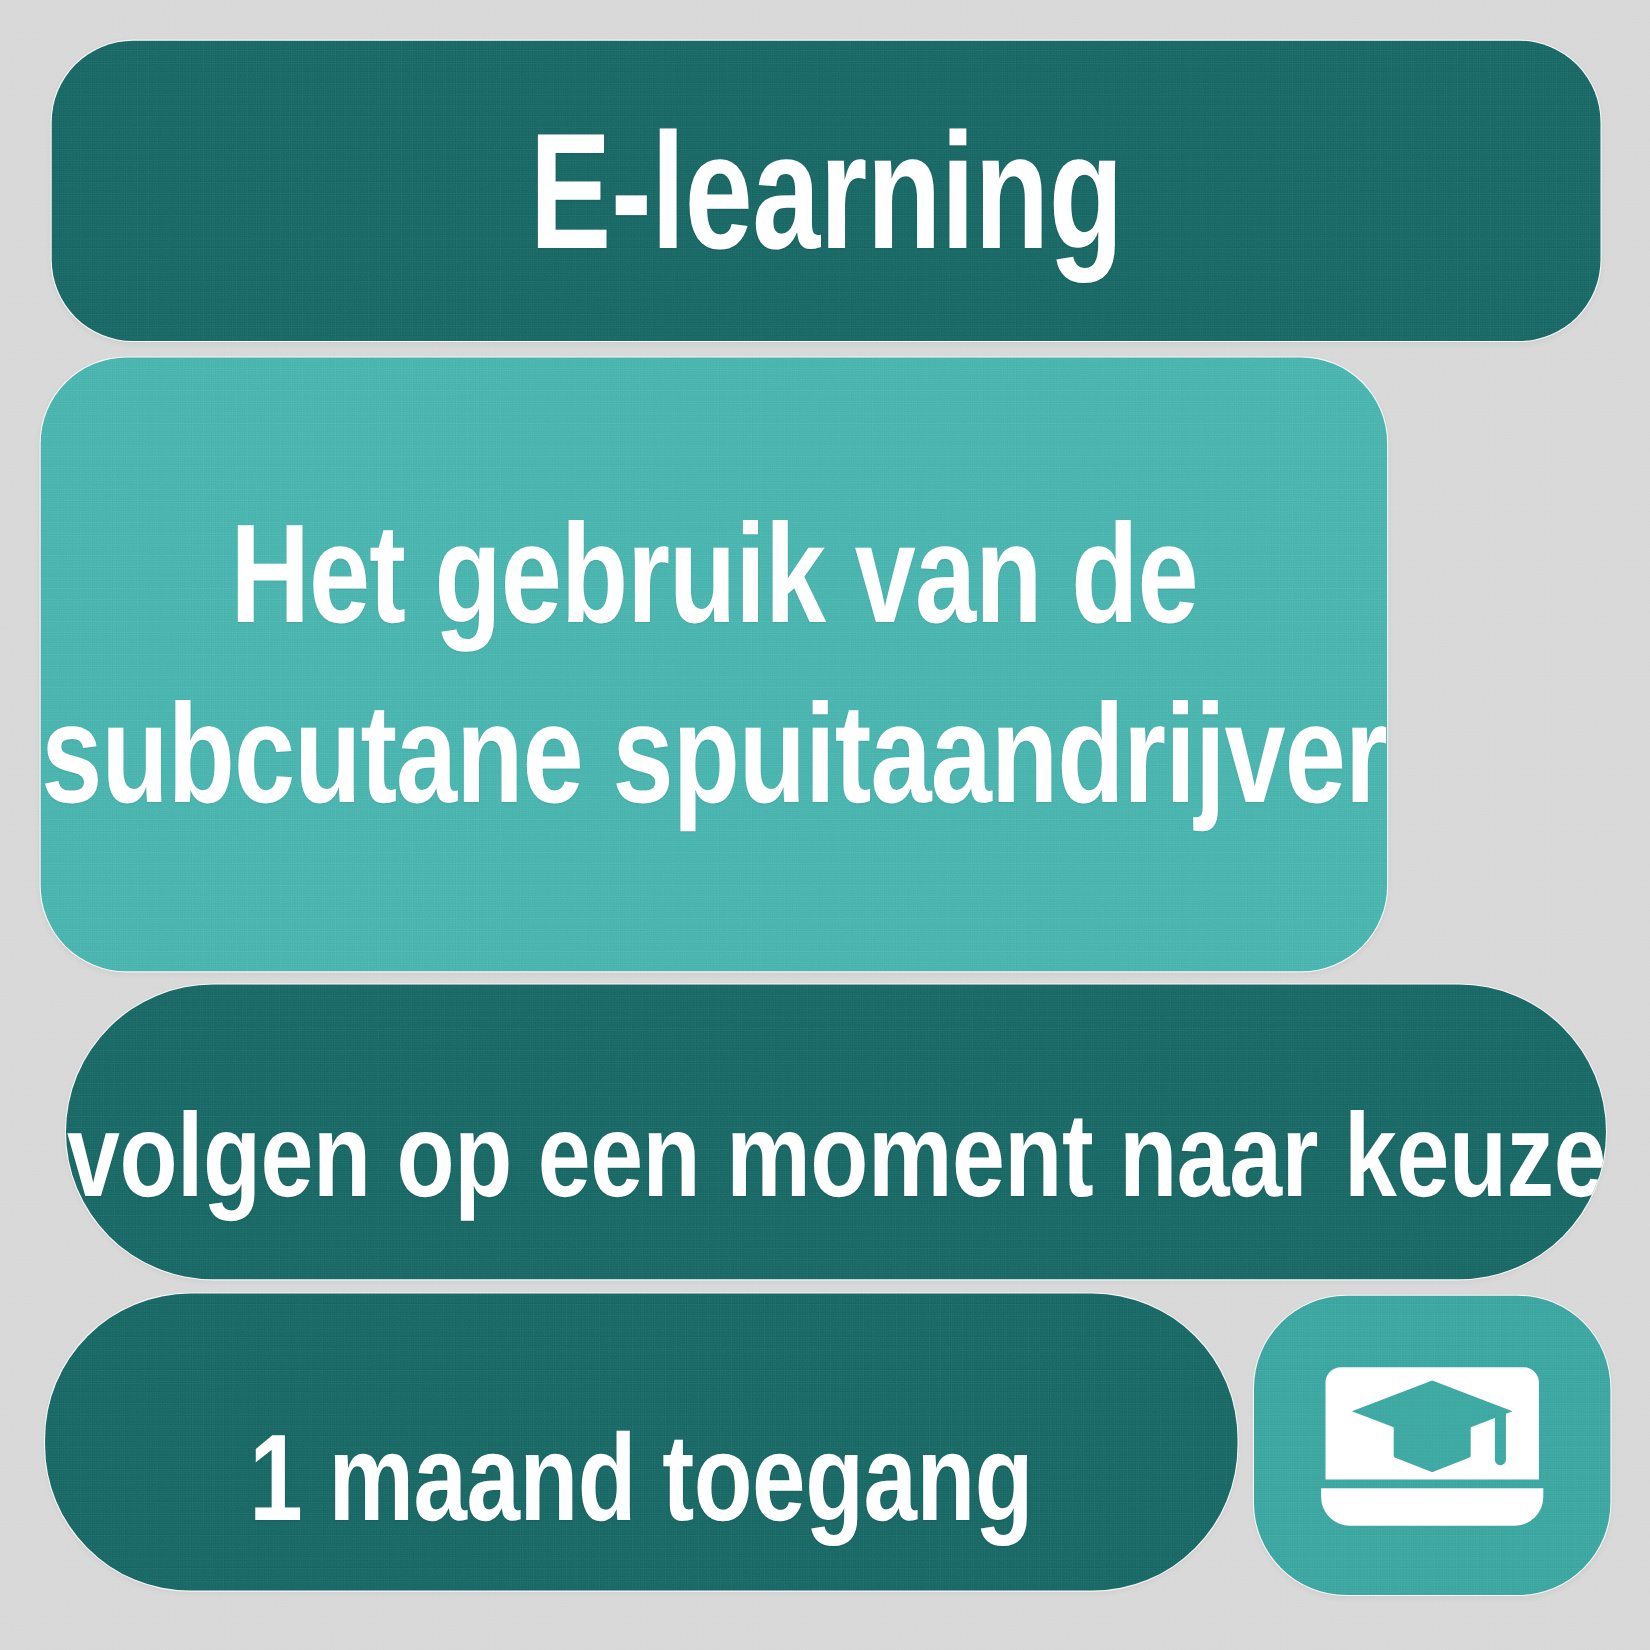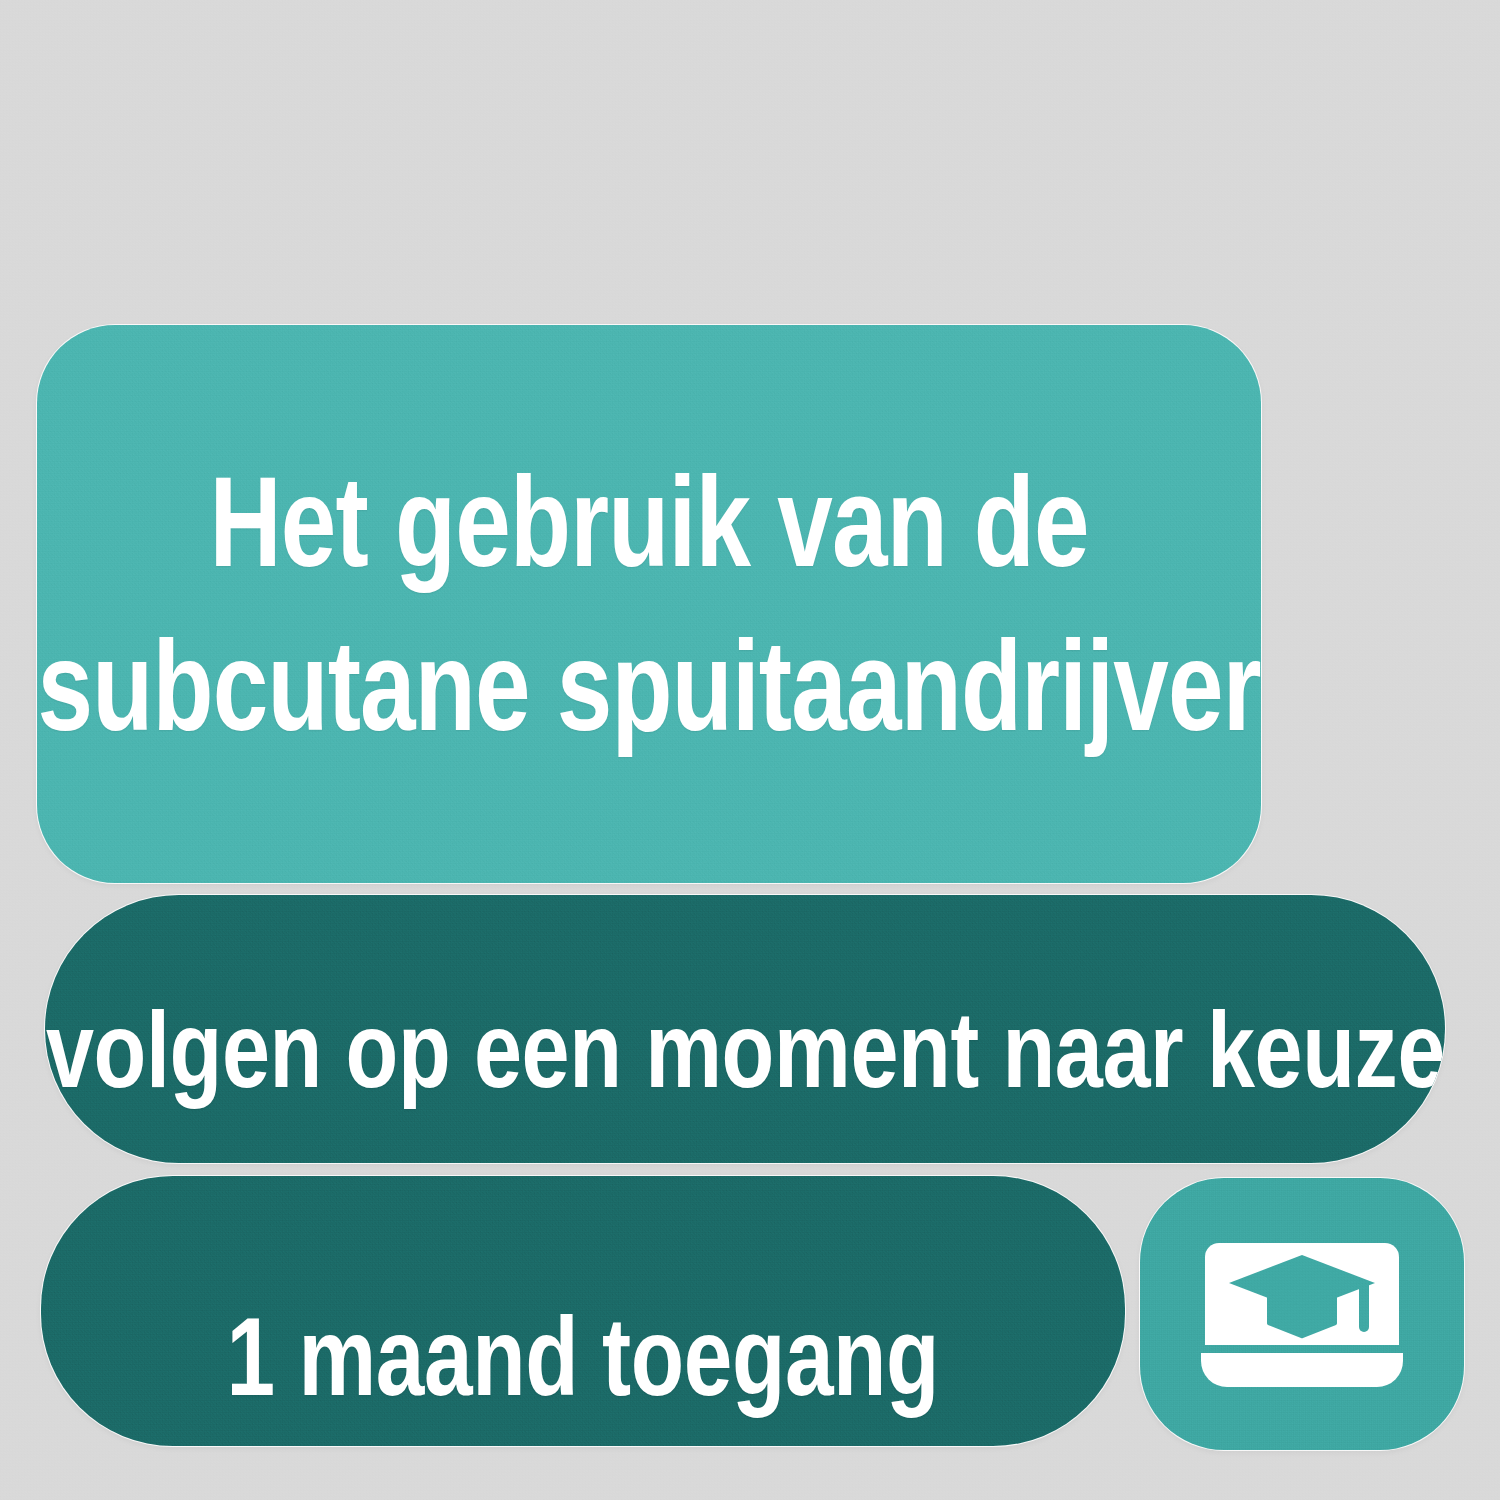--- a/index.html
+++ b/index.html
@@ -104,21 +104,21 @@
     font-weight: 700;
     font-size: 128px;
     line-height: 1.28;
     letter-spacing: -1px;
     white-space: nowrap;
     text-shadow: 0 1px 2px rgba(0,0,0,0.08);
   }
 
   
   #banner-availability {
-    left: 45px;
+    left: 60px;
     top: 895px;
     width: 1400px;
     height: 268px;
     background: #1b6b68;
     border-radius: 134px;
     align-items: flex-end;
     padding-bottom: 58px;
   }
   #banner-availability .banner-text {
     font-size: 108px;
@@ -127,21 +127,21 @@
 
   
   #banner-duration {
     left: 41px;
     top: 1176px;
     width: 1084px;
     height: 270px;
     background: #1b6b68;
     border-radius: 132px;
     align-items: flex-end;
-    padding-bottom: 32px;
+    padding-bottom: 45px;
   }
   #banner-duration .banner-text {
     font-size: 112px;
     transform: scaleX(0.78);
   }
 
   
   #icon-tile {
     position: absolute;
     left: 1140px;
@@ -177,20 +177,23 @@
   
   .banner, #icon-tile {
     box-shadow: 0 0 0 1px rgba(255,255,255,0.85), 0 2px 6px rgba(0,0,0,0.06);
   }
 </style>
 </head>
 <body>
 
 <div class="stage">
 
+  <div class="banner" id="banner-title">
+    <div class="banner-text">E-learning</div>
+  </div>
 
   <div class="banner" id="banner-subject">
     <div class="subject-lines">
       <div>Het gebruik van de</div>
       <div>subcutane spuitaandrijver</div>
     </div>
   </div>
 
   <div class="banner" id="banner-availability">
     <div class="banner-text">volgen op een moment naar keuze</div>

